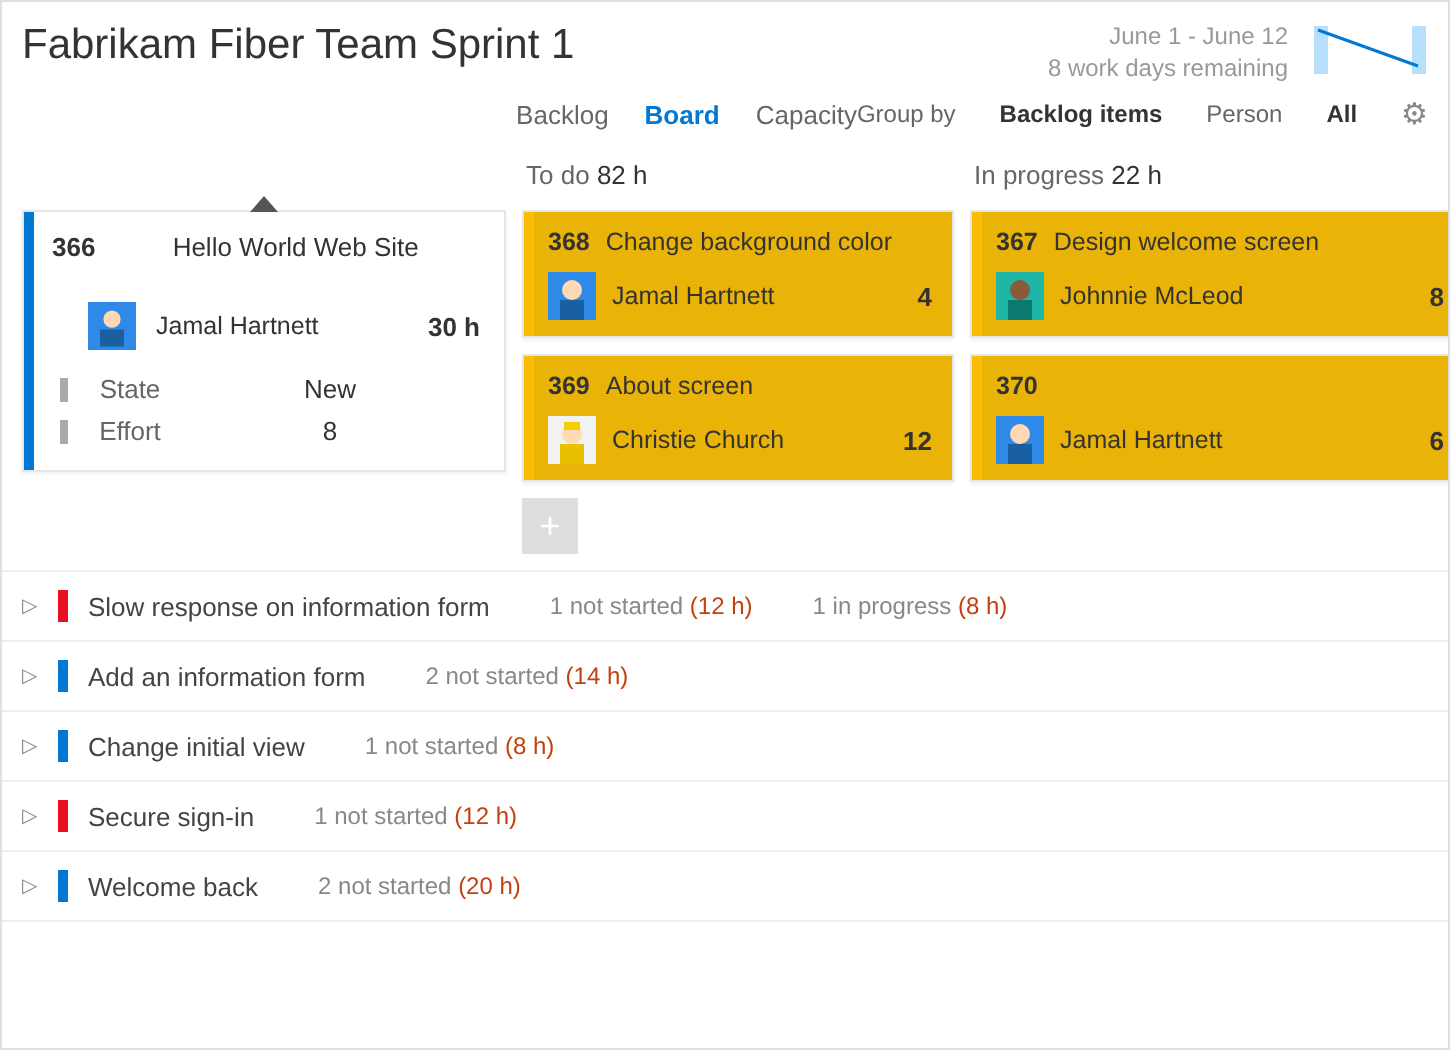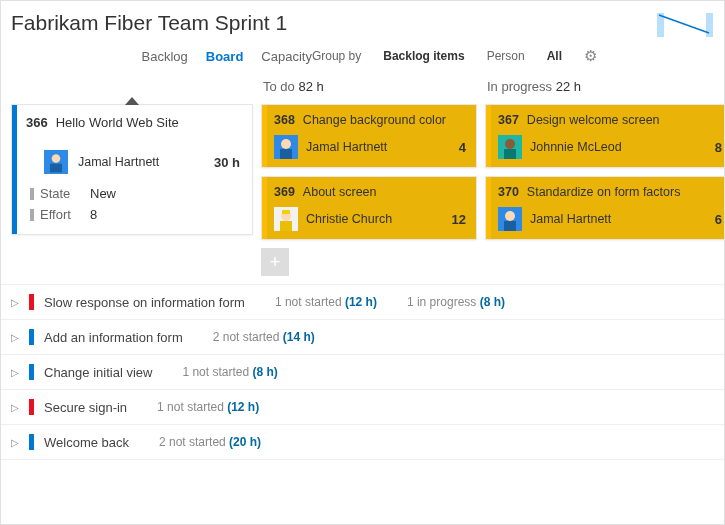--- a/index.html
+++ b/index.html
@@ -34,21 +34,21 @@
     text-align: right;
   }
   .date-block { line-height: 1.3; }
   .spark {
     width: 60px; height: 30px;
     position: relative;
   }
   .spark svg { position: absolute; top: 0; left: 0; }
   .tabs-row {
     display: flex;
-    justify-content: center;
+    justify-content: flex-end;
     align-items: center;
     padding: 6px 10px 8px 24px;
     font-size: 13px;
     color: #555;
   }
   .tabs { display: flex; gap: 18px; }
   .tab { cursor: pointer; color: #666; }
   .tab.active { color: #0078d4; font-weight: 600; }
   .controls { display: flex; align-items: center; gap: 22px; color: #666; font-size: 12px; }
   .controls b { color: #333; font-weight: 600; }
@@ -106,20 +106,21 @@
   }
   .person-name { font-size: 12.5px; color: #333; }
   .hours-val { font-weight: 600; font-size: 13px; }
   .focus-card {
     background: #fff;
     border: 1px solid #e6e6e6;
     box-shadow: 0 1px 2px rgba(0,0,0,0.06);
     padding: 10px 12px 12px 14px;
     position: relative;
     font-size: 13px;
+    text-align: center;
   }
   .focus-card .stripe { position: absolute; left:0; top:0; bottom:0; width:5px; }
   .focus-header {
     position: absolute;
     top: -8px; left: 50%; transform: translateX(-50%);
     width: 0; height: 0;
     border-left: 7px solid transparent;
     border-right: 7px solid transparent;
     border-bottom: 8px solid #555;
   }
@@ -163,28 +164,32 @@
     border-bottom: 1px solid #eee;
     font-size: 13px;
     color: #444;
   }
   .row .arrow { color: #888; font-size: 10px; width: 8px; }
   .row .bar { width: 5px; height: 16px; }
   .bar-red { background: #e81123; }
   .bar-blue { background: #0078d4; }
   .row .row-title { }
   .row .stat { color: #888; font-size: 12px; margin-left: 20px; }
-  .row .stat b { color: #0369a1; font-weight: 700; }
+  .row .stat b { color: #c2410c; font-weight: 400; }
 </style>
 </head>
 <body>
 
 <div class="header">
   <div class="title">Fabrikam Fiber Team Sprint 1</div>
   <div class="header-right">
+    <div class="date-block">
+      <div>June 1 - June 12</div>
+      <div>8 work days remaining</div>
+    </div>
     <div class="spark">
       <svg width="60" height="30" viewBox="0 0 60 30">
         <polygon points="3,2 3,26 10,26 10,2" fill="#b8dffb"></polygon>
         <polygon points="52,2 52,26 59,26 59,2" fill="#b8dffb"></polygon>
         <line x1="5" y1="4" x2="55" y2="22" stroke="#0078d4" stroke-width="1.5"></line>
       </svg>
     </div>
   </div>
 </div>
 
@@ -307,21 +312,20 @@
               </div>
               <span class="person-name">Johnnie McLeod</span>
             </div>
             <span class="hours-val">8</span>
           </div>
         </div>
         <div class="card">
           <div class="stripe stripe-yellow"></div>
           <div class="card-title-row">
             <span class="card-id">370</span>
-            <span class="card-title">Standardize on form factors</span>
           </div>
           <div class="person-row">
             <div class="person-left">
               <div class="avatar">
                 <svg width="24" height="24" viewBox="0 0 24 24">
                   <rect width="24" height="24" fill="#2e8ae6"></rect>
                   <circle cx="12" cy="9" r="5" fill="#ffd9b3"></circle>
                   <rect x="6" y="14" width="12" height="10" fill="#1a5fa0"></rect>
                 </svg>
               </div>

